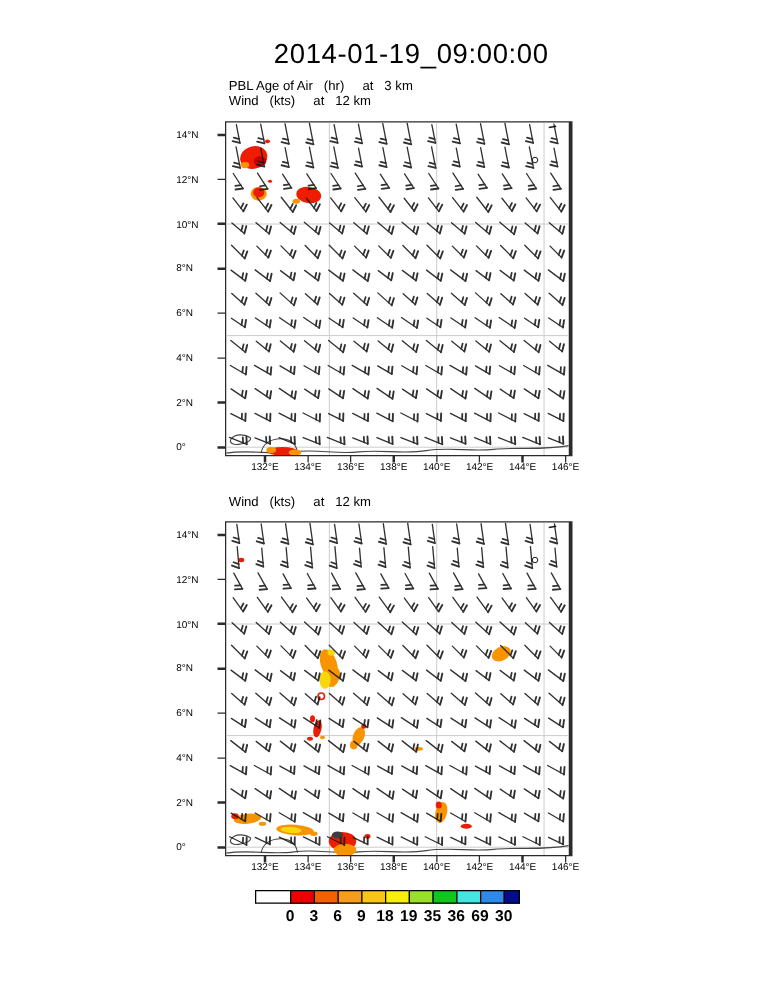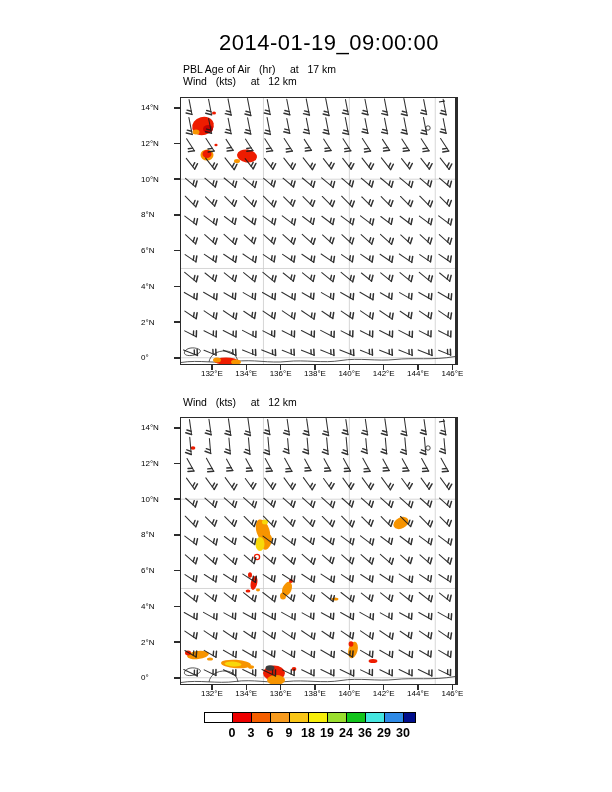--- a/index.html
+++ b/index.html
@@ -21,21 +21,21 @@
   .cbseg:first-child{margin-left:0;}
   .cblabels{position:absolute;left:204px;top:726px;width:224px;height:14px;}
   .cblab{position:absolute;transform:translateX(-50%);font-size:12.5px;font-weight:700;color:#000;}
 </style>
 </head>
 <body>
 
 <div class="page">
   <div class="title">2014-01-19_09:00:00</div>
 
-  <div class="subtitle" style="top:63px;">PBL Age of Air   (hr)     at   17 km</div>
+  <div class="subtitle" style="top:63px;">PBL Age of Air   (hr)     at   3 km</div>
   <div class="subtitle" style="top:75px;">Wind   (kts)     at   12 km</div>
   <div class="plot" id="plot0" style="top:97px;">
       <svg width="274" height="266" viewBox="0 0 274 266">
         <line x1="82.45768025078381" y1="0" x2="82.45768025078381" y2="266" stroke="#cccccc" stroke-width="0.8"></line>
         <line x1="168.3510971786834" y1="0" x2="168.3510971786834" y2="266" stroke="#cccccc" stroke-width="0.8"></line>
         <line x1="254.244514106583" y1="0" x2="254.244514106583" y2="266" stroke="#cccccc" stroke-width="0.8"></line>
         <line x1="0" y1="81.2281879194631" x2="274" y2="81.2281879194631" stroke="#cccccc" stroke-width="0.8"></line>
         <line x1="0" y1="170.48993288590606" x2="274" y2="170.48993288590606" stroke="#cccccc" stroke-width="0.8"></line>
         <line x1="0" y1="259.75167785234896" x2="274" y2="259.75167785234896" stroke="#cccccc" stroke-width="0.8"></line>
         <path d="M4,253 C7,249 15,249 19,252 C21,254 16,257 10,257.5 C5,258 2,256 4,253 Z" fill="#ffffff" stroke="#444444" stroke-width="0.9"></path>
@@ -2140,18 +2140,18 @@
       <div class="cbseg" style="width: 20px; background: rgb(46, 138, 230);"></div>
       <div class="cbseg" style="width: 13px; background: rgb(0, 14, 140);"></div>
     </div>
   <div class="cblabels" id="cblabels">
       <span class="cblab" style="left: 28px;">0</span>
       <span class="cblab" style="left: 47px;">3</span>
       <span class="cblab" style="left: 66px;">6</span>
       <span class="cblab" style="left: 85px;">9</span>
       <span class="cblab" style="left: 104px;">18</span>
       <span class="cblab" style="left: 123px;">19</span>
-      <span class="cblab" style="left: 142px;">24</span>
+      <span class="cblab" style="left: 142px;">35</span>
       <span class="cblab" style="left: 161px;">36</span>
-      <span class="cblab" style="left: 180px;">29</span>
+      <span class="cblab" style="left: 180px;">69</span>
       <span class="cblab" style="left: 199px;">30</span>
     </div>
 </div>
 
 </body></html>

